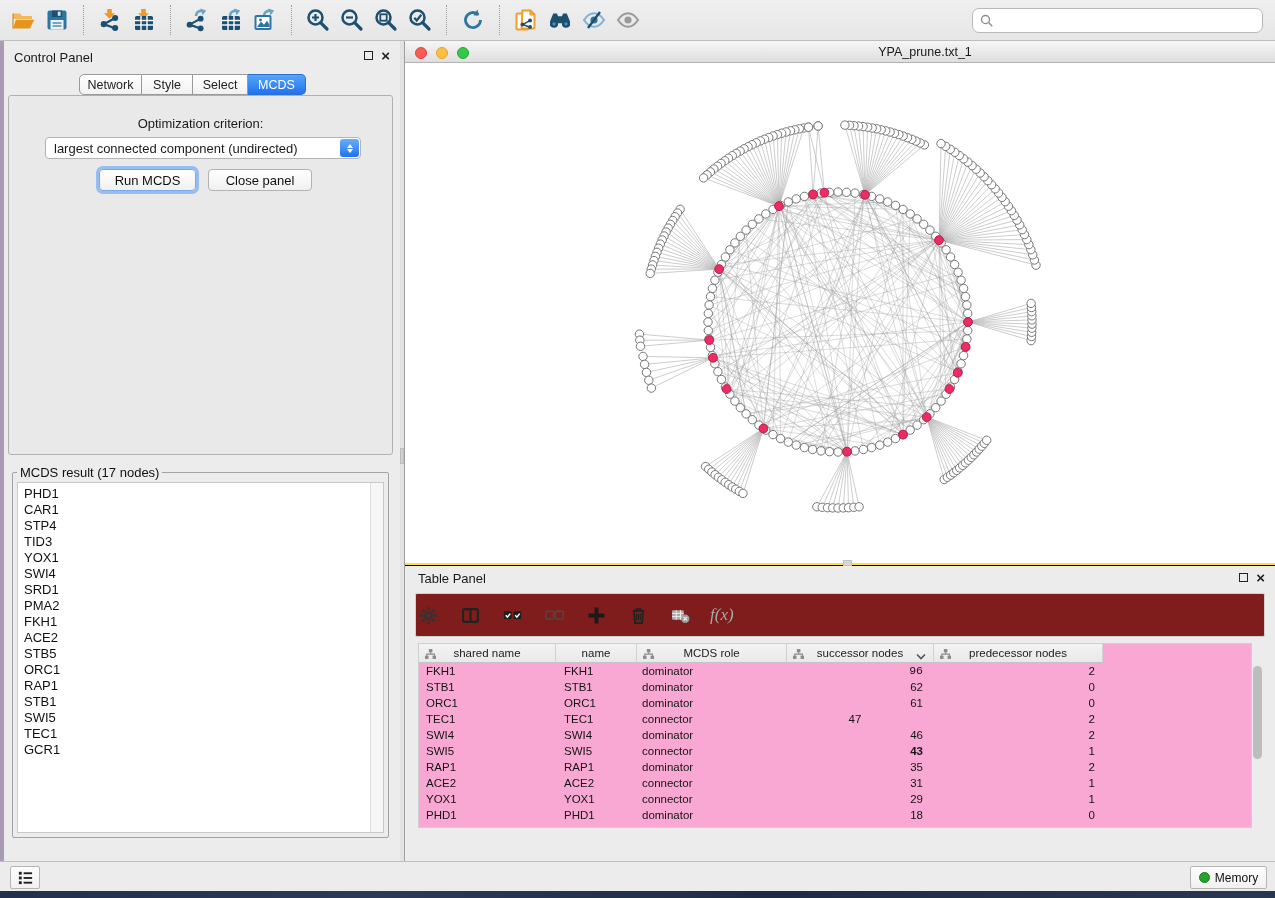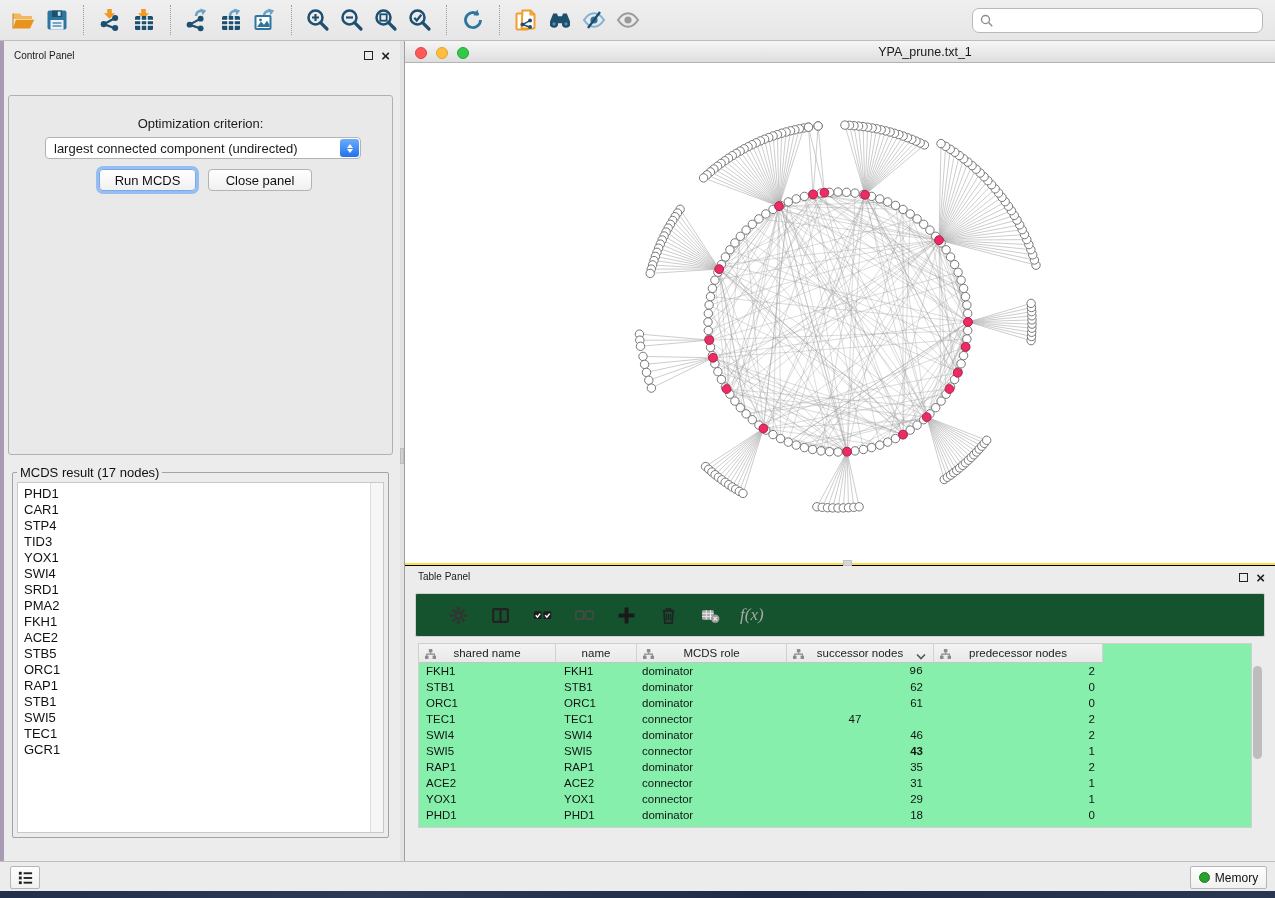--- a/index.html
+++ b/index.html
@@ -18,21 +18,21 @@
   .tb-search svg { width:14px; height:14px; }
   .tb-search input { border:none; outline:none; flex:1; height:20px; font-size:12px; background:transparent; padding-left:5px; }
 
   
   .left-strip { position:absolute; left:0; top:41px; width:4px; height:850px; background:#a99bb4; }
   .desktop-strip { position:absolute; left:0; top:891px; width:1275px; height:7px;
     background:linear-gradient(90deg,#222f4c,#2c3a58 30%,#1f2b46 60%,#2a3752); }
 
   
   .control-panel { position:absolute; left:4px; top:41px; width:396px; height:820px; background:#ececec; }
-  .panel-title { font-size:10px; color:#1a1a1a; }
+  .panel-title { font-size:13px; color:#1a1a1a; }
   .cp-header { position:absolute; left:10px; top:9px; }
   .win-btns { position:absolute; top:9px; display:flex; align-items:center; gap:8px; }
   .cp-winbtns { right:10px; }
   .float-box { width:9px; height:9px; border:1.5px solid #222; display:inline-block; }
   .close-x { font-size:15px; font-weight:700; color:#222; line-height:11px; }
 
   .seg-tabs { position:absolute; display:flex; }
   .seg-tab { height:21px; border:1px solid #9a9a9a; border-left:none; background:linear-gradient(#ffffff,#f1f1f1);
     font-size:12.5px; display:flex; align-items:center; justify-content:center; color:#222; }
   .seg-tab:first-child { border-left:1px solid #9a9a9a; border-radius:5px 0 0 5px; }
@@ -77,26 +77,26 @@
   .t-yel   { left:31px;  background:#fdbe41; border:1px solid #e0a52e; }
   .t-grn   { left:52px;  background:#34c84a; border:1px solid #24a938; }
   .net-title { position:absolute; top:4px; left:420px; width:200px; text-align:center; font-size:12.5px; font-weight:500; color:#1a1a1a; }
   .net-canvas { position:absolute; left:0; top:22px; width:870px; height:500px; background:#fff; }
 
   
   .table-panel { position:absolute; left:405px; top:565px; width:870px; height:296px; background:#ececec; border-top:1px solid #000000; }
   .tp-header { position:absolute; left:13px; top:5px; }
   .tp-winbtns { right:10px; top:6px; }
   .tp-toolbar { position:absolute; left:10px; top:27px; width:850px; height:44px;
-    background:#14532d; border:1px solid #d0d0d0; border-radius:2px; display:flex; align-items:center; padding-left:30px; gap:18px; }
+    background:#7f1d1d; border:1px solid #d0d0d0; border-radius:2px; display:flex; align-items:center; padding-left:0; gap:18px; }
   .tpt-btn { width:24px; height:24px; display:flex; align-items:center; justify-content:center; }
   .tpt-btn svg { width:19px; height:19px; }
   .fx-label { font-family:"Liberation Serif", serif; font-style:italic; font-size:17px; color:#a9a9a9; }
 
-  .node-table { position:absolute; left:13px; top:77px; width:834px; height:185px; background:#86efac; border:1px solid #cfcfcf; }
+  .node-table { position:absolute; left:13px; top:77px; width:834px; height:185px; background:#f9a8d4; border:1px solid #cfcfcf; }
   .nt-headrow { position:absolute; left:0; top:0; height:19px; display:flex; }
   .nt-hcell { position:relative; height:19px; background:linear-gradient(#f3f3f3,#e9e9e9);
     border-right:1px solid #d2d2d2; border-bottom:1px solid #c4c4c4;
     font-size:11.5px; color:#222; display:flex; align-items:center; justify-content:center; }
   .nt-hicon { position:absolute; left:6px; top:5px; }
   .nt-sort { position:absolute; right:7px; top:6px; }
   .nt-rows { position:absolute; left:0; top:19px; }
   .nt-row { display:flex; height:16px; }
   .nt-cell { font-size:11.5px; color:#141414; line-height:16px; white-space:nowrap; overflow:hidden; }
   .nt-scroll { position:absolute; left:848px; top:98px; width:9px; height:160px; }
@@ -293,20 +293,26 @@
 
 <div class="left-strip"></div>
 
 <div class="control-panel">
   <div class="cp-header panel-title">Control Panel</div>
   <div class="win-btns cp-winbtns">
     <span class="float-box"></span>
     <span class="close-x">×</span>
   </div>
 
+  <div class="seg-tabs cp-tabs">
+      <div class="seg-tab" style="width: 63px;">Network</div>
+      <div class="seg-tab" style="width: 51px;">Style</div>
+      <div class="seg-tab" style="width: 55px;">Select</div>
+      <div class="seg-tab active" style="width: 58px;">MCDS</div>
+    </div>
 
   <div class="cp-content">
     <div class="opt-label">Optimization criterion:</div>
     <div class="combo">
       <span style="font-size:13px;">largest connected component (undirected)</span>
       <span class="combo-stepper">
         <span class="arr-up"></span>
           <span class="arr-dn"></span>
       </span>
     </div>

